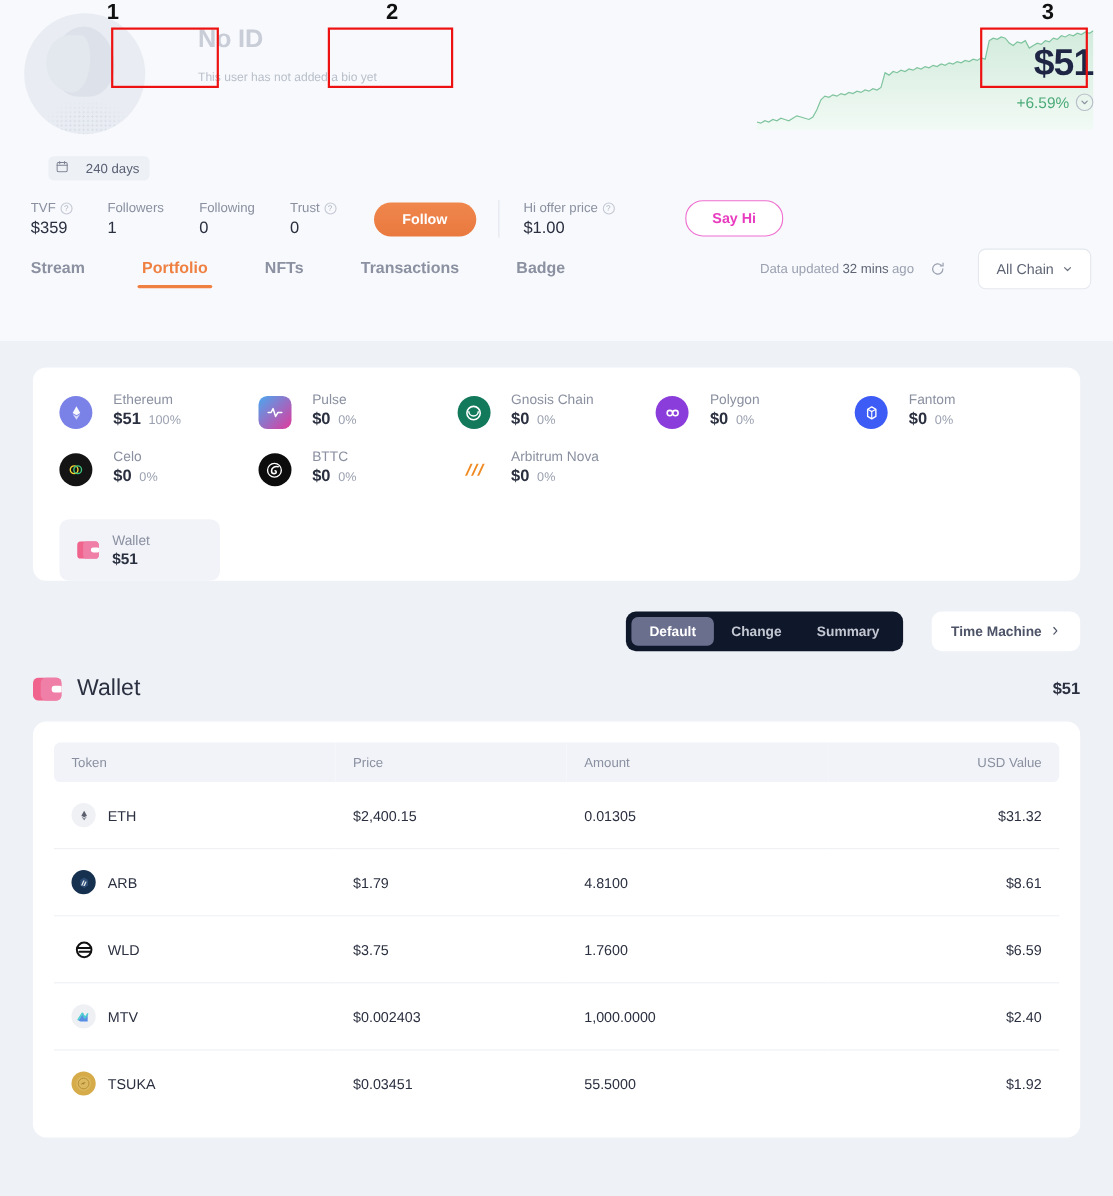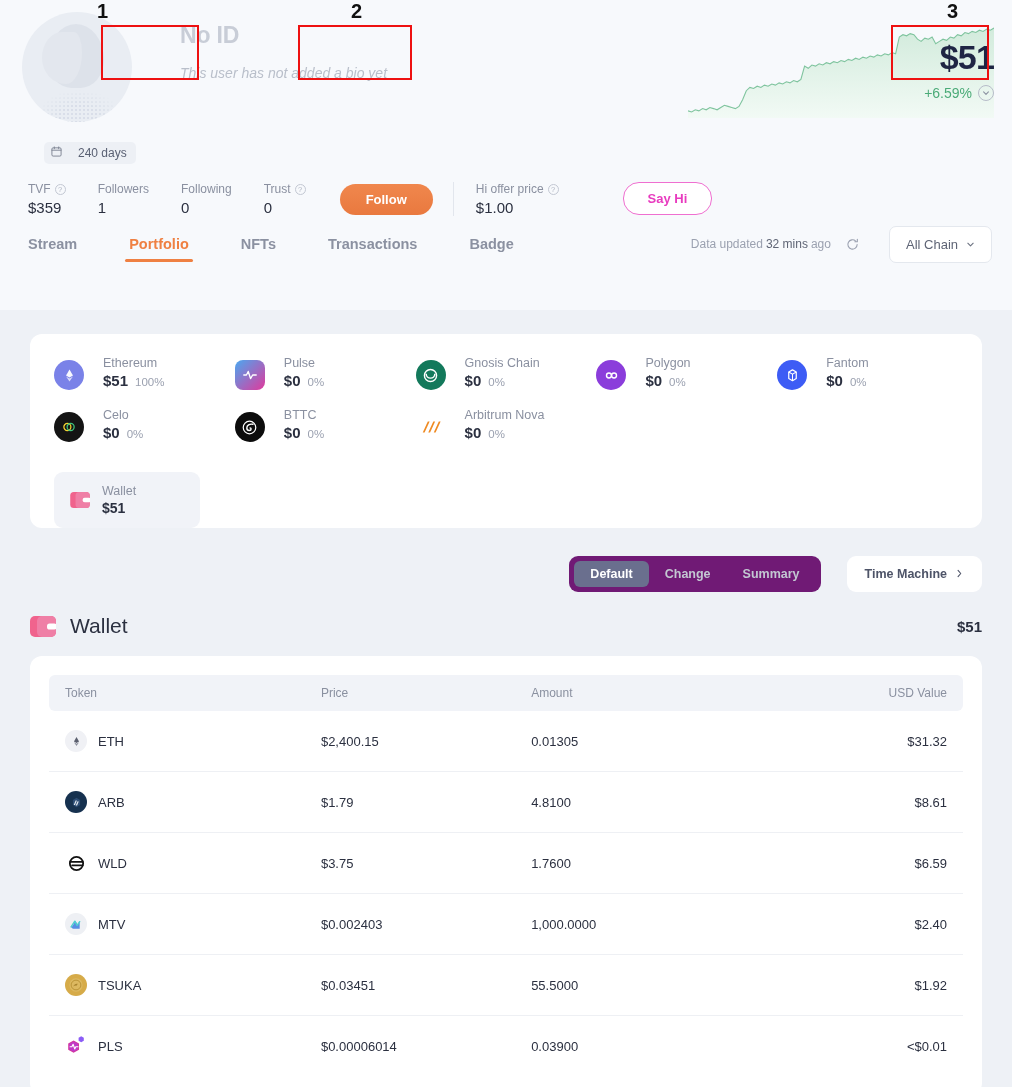--- a/index.html
+++ b/index.html
@@ -67,21 +67,21 @@
   }
   .icon-btn {
     width: 19px; height: 19px;
     border-radius: 5px;
     background: #eceff4;
     margin-left: 12px;
     display: flex; align-items: center; justify-content: center;
     cursor: pointer;
   }
   .icon-btn svg { display: block; }
-  .bio { font-size: 14px; color: #b9bfca; margin-top: 16px; font-style: italic; }
+  .bio { font-size: 11px; color: #b9bfca; margin-top: 16px; }
 
   .days-badge {
     display: inline-flex; align-items: flex-end; gap: 16px;
     background: #edf0f5;
     border-radius: 5px;
     padding: 4px 9px 4px 7px;
     font-size: 12px; color: #596073;
     margin: 20px 0 0 44px;
     position: relative; z-index: 3;
   }
@@ -239,21 +239,21 @@
   .wallet-pill-val { font-size: 14px; font-weight: bold; color: #2b3040; margin-top: 2px; }
 
   
   .controls {
     display: flex; justify-content: flex-end; align-items: center;
     gap: 14px;
     margin: 28px 30px 0 30px;
   }
   .seg {
     display: flex; align-items: flex-end;
-    background: #701a75; border-radius: 9px;
+    background: #0f172a; border-radius: 9px;
     padding: 5px;
   }
   .seg-item {
     font-size: 12.5px; font-weight: bold;
     color: #c3c7d2;
     padding: 6px 16px; border-radius: 6px;
     cursor: pointer;
   }
   .seg-item.on { background: #6a6f8e; color: #fff; }
   .time-machine {
@@ -707,34 +707,16 @@
                 </svg>
           </span>
           <span>TSUKA</span>
         </div>
           </td>
         <td>$0.03451</td>
         <td>55.5000</td>
         <td class="usd">$1.92</td>
       </tr>
 
-      <tr>
-        <td>
-            <div class="tok">
-          <span class="tok-ic" style="background:transparent;overflow:visible">
-            <svg width="22" height="22" viewBox="0 0 22 22">
-              <path d="M16.2 1.2l2.6 1.5v3l-2.6 1.5-2.6-1.5v-3z" fill="#8b5cf6"></path>
-              <path d="M8.6 5.4l5.4 3.1v6.2l-5.4 3.1-5.4-3.1V8.5z" fill="#d4379b"></path>
-              <path d="M8.6 6.4l4.5 2.6v5.2l-4.5 2.6-4.5-2.6V9z" fill="#b93bd6" opacity=".75"></path>
-              <path d="M5.1 11.7h1.8l1.2-2.4 1.6 4.6 1.1-2.2h2.2" fill="none" stroke="#fff" stroke-width="1.15" stroke-linecap="round" stroke-linejoin="round"></path>
-            </svg>
-          </span>
-          <span>PLS</span>
-        </div>
-          </td>
-        <td>$0.00006014</td>
-        <td>0.03900</td>
-        <td class="usd">&lt;$0.01</td>
-      </tr>
 
     </tbody>
   </table>
 </div>
 
 </body></html>

